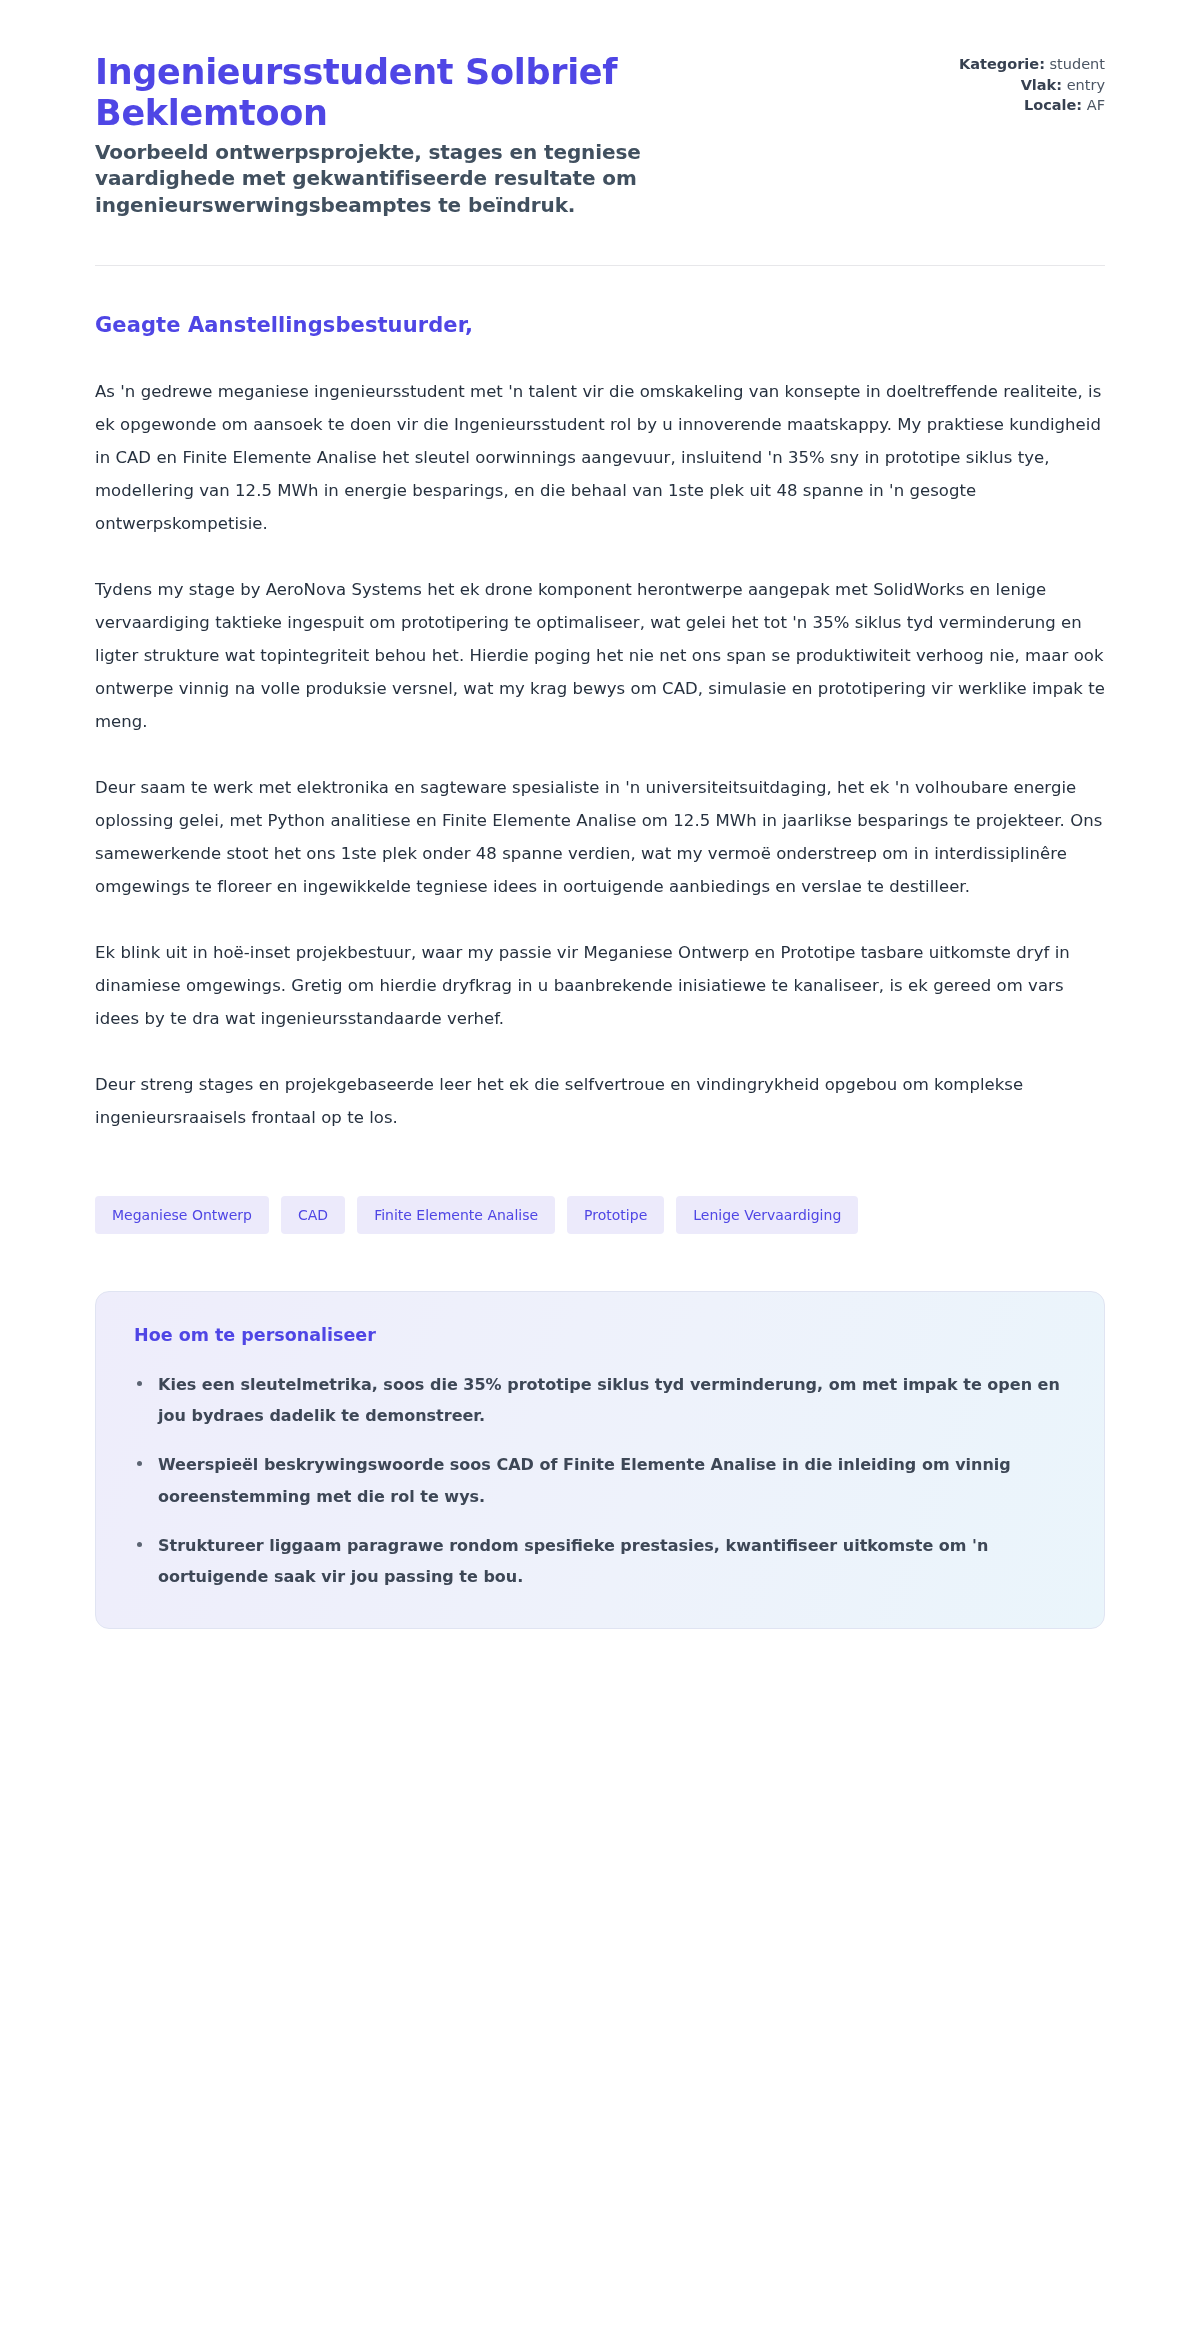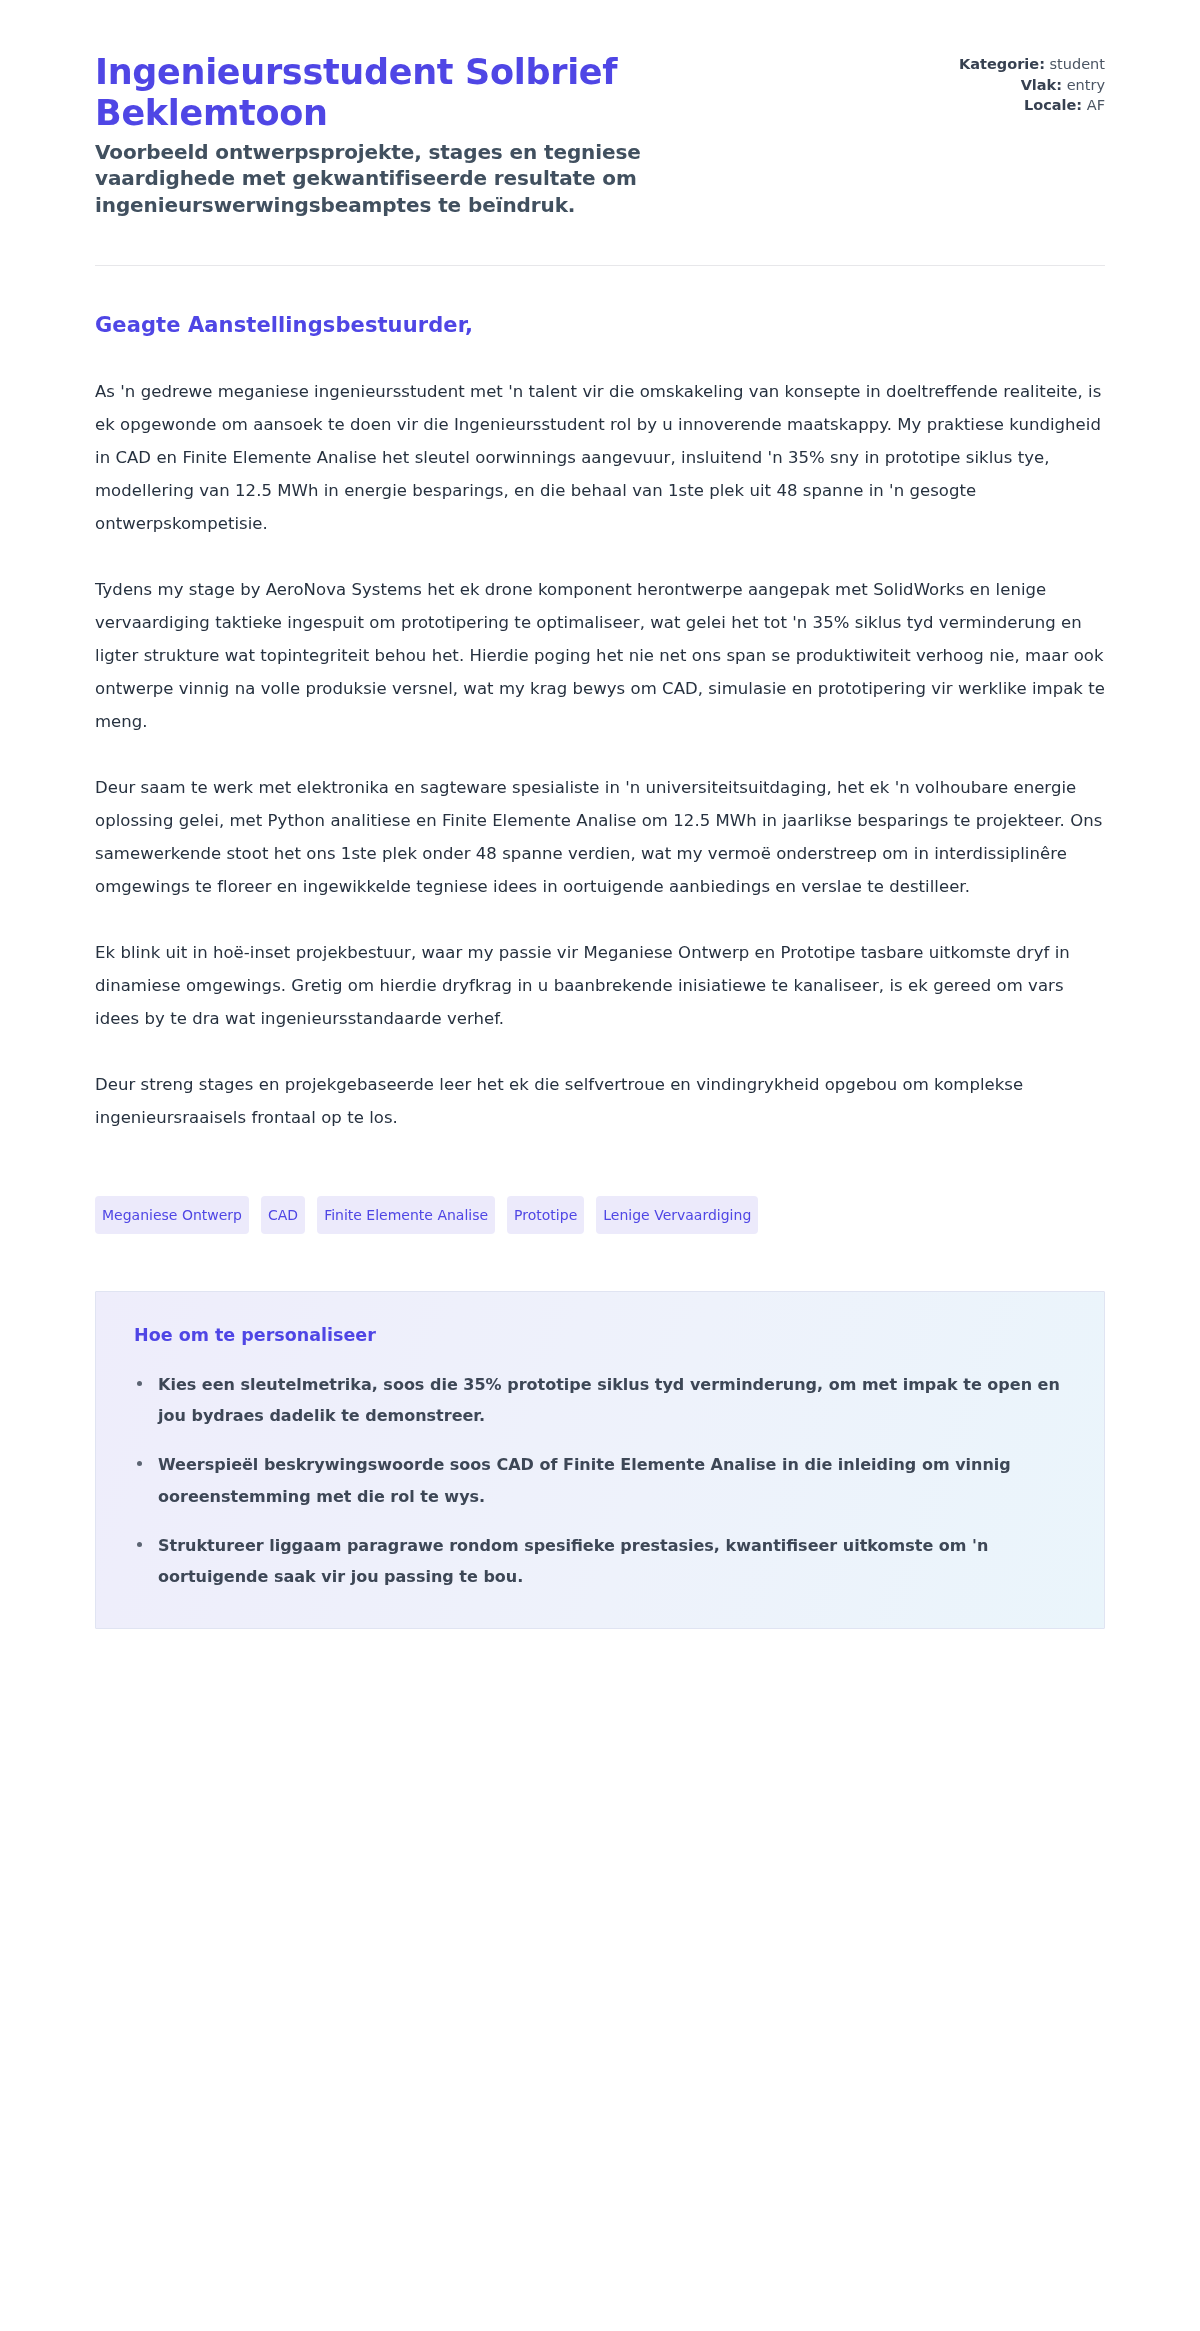--- a/index.html
+++ b/index.html
@@ -125,31 +125,31 @@
     display: flex;
     flex-wrap: wrap;
     gap: 12px;
     margin-top: 62px;
   }
   .tag {
     background: #eceafb;
     color: #4f46e5;
     font-size: 14px;
     line-height: 1;
-    padding: 12px 7px;
+    padding: 12px 17px;
     border-radius: 4px;
     white-space: nowrap;
   }
 
   
   .callout {
     margin-top: 57px;
     background: linear-gradient(110deg, #eeedfb 0%, #eef2fb 55%, #eaf5fb 100%);
     border: 1px solid #e0e4f2;
-    border-radius: 1px;
+    border-radius: 14px;
     padding: 33px 38px 36px 38px;
   }
   .callout-title {
     font-size: 17.5px;
     font-weight: 700;
     color: #4f46e5;
     margin: 0 0 24px 0;
   }
   .callout-list {
     margin: 0;

